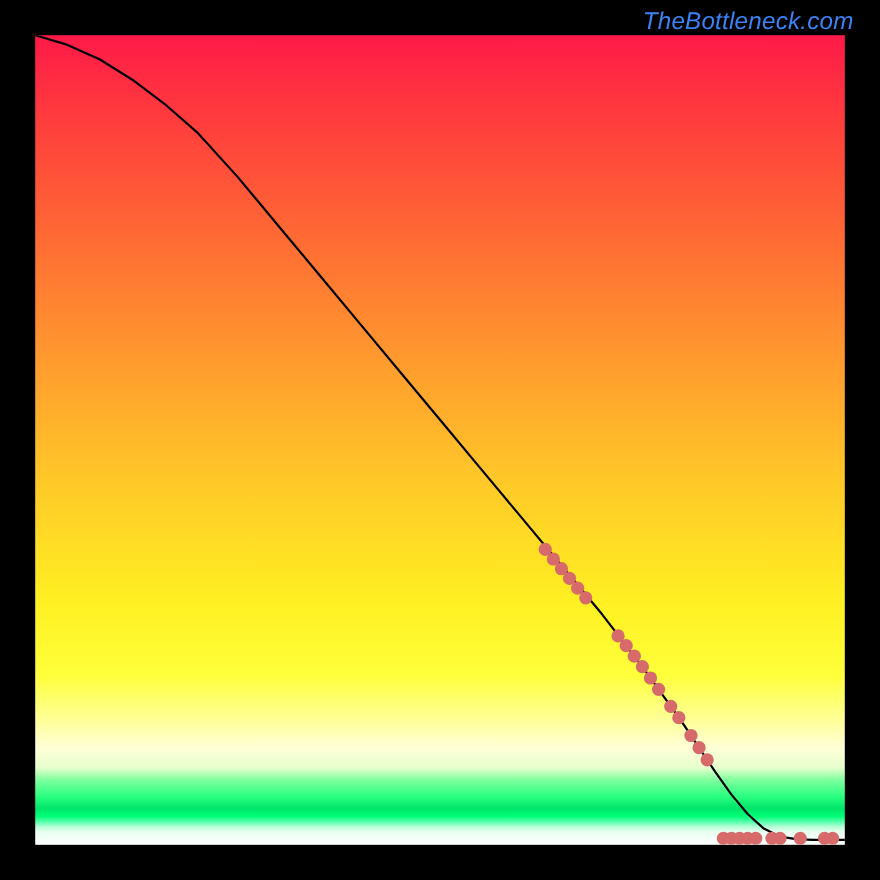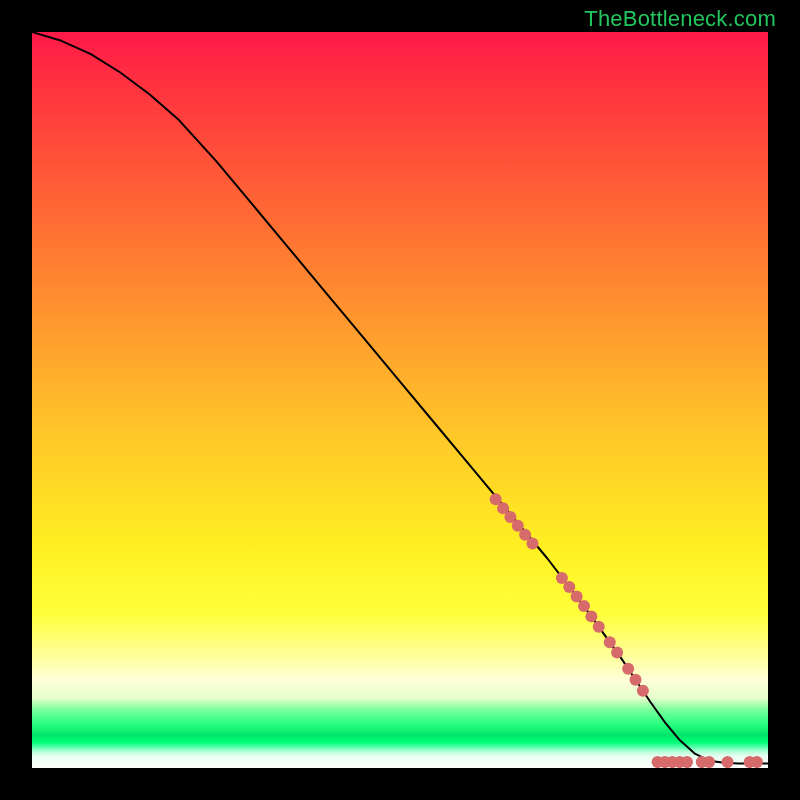--- a/index.html
+++ b/index.html
@@ -41,23 +41,24 @@
   left: 0; top: 0;
   width: 100%; height: 100%;
 }
 .watermark {
   position: absolute;
   top: 6px;
   right: 24px;
   font-family: "Helvetica Neue", Arial, Helvetica, sans-serif;
   font-size: 22px;
   font-weight: 500;
-  color: #22c55e;
+  color: #3b82f6;
   letter-spacing: 0.2px;
   user-select: none;
+  font-style: italic;
 }
 </style>
 </head>
 <body>
 
 <div class="stage">
   <div class="plot">
     <svg class="svg-layer" viewBox="0 0 736 736" preserveAspectRatio="none">
       <g id="curve-group">
           <path d="M0.00 0.00 L29.44 8.83 L58.88 22.08 L88.32 40.48 L117.76 62.56 L147.20 88.32 L184.00 128.80 L220.80 172.96 L257.60 217.12 L294.40 261.28 L331.20 305.44 L368.00 349.60 L404.80 393.76 L441.60 437.92 L478.40 482.08 L515.20 526.24 L552.00 574.08 L588.80 625.60 L603.52 647.68 L618.24 669.76 L632.96 690.37 L647.68 708.03 L662.40 721.28 L677.12 728.64 L691.84 730.85 L706.56 731.58 L721.28 731.58 L736.00 731.58" fill="none" stroke="#000" stroke-width="2" stroke-linejoin="round" stroke-linecap="round"></path>

